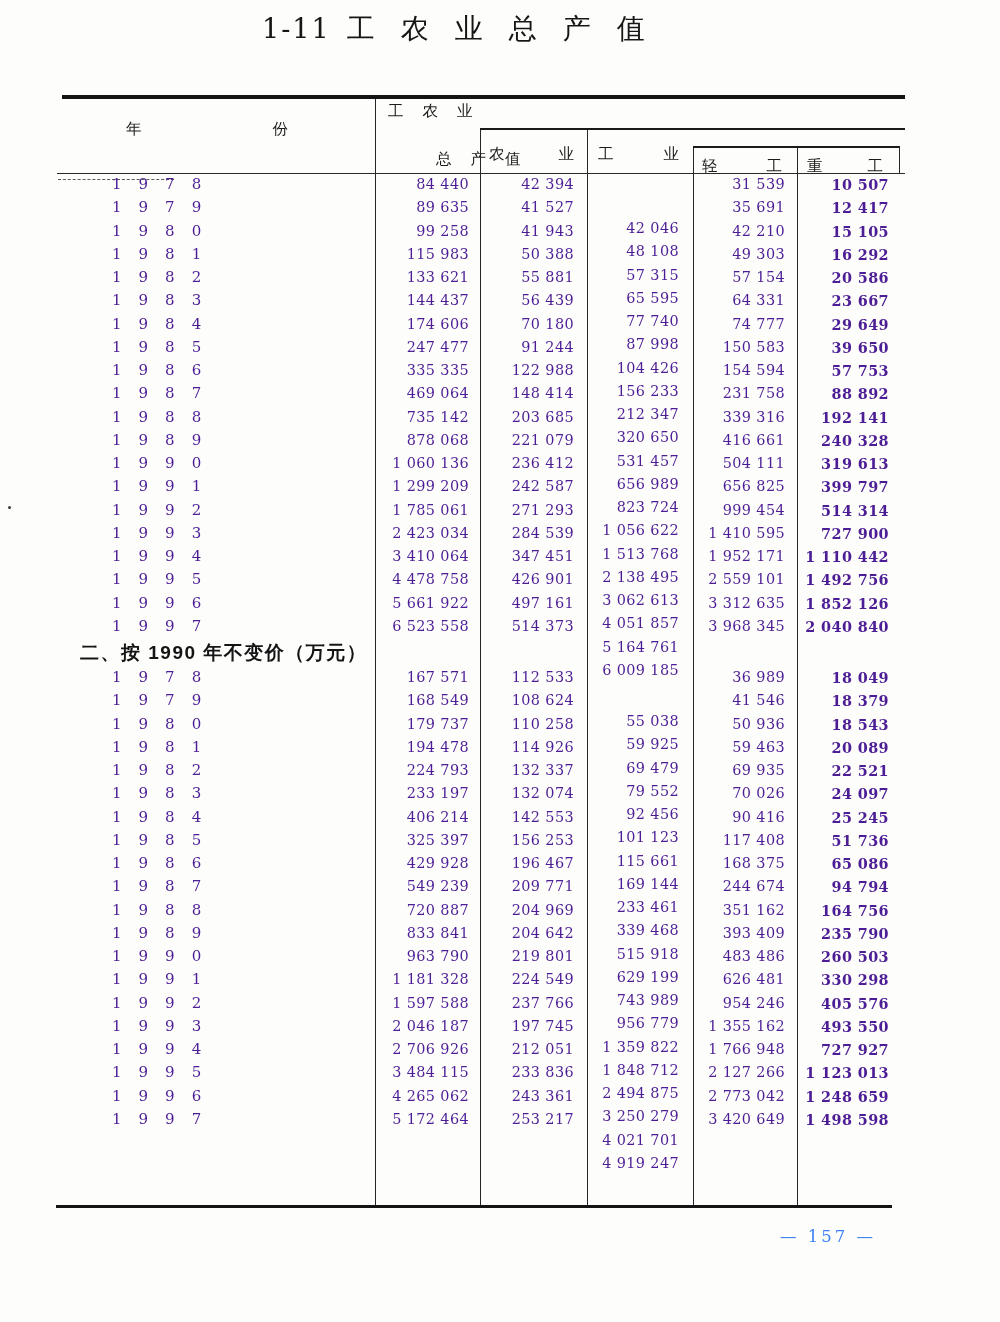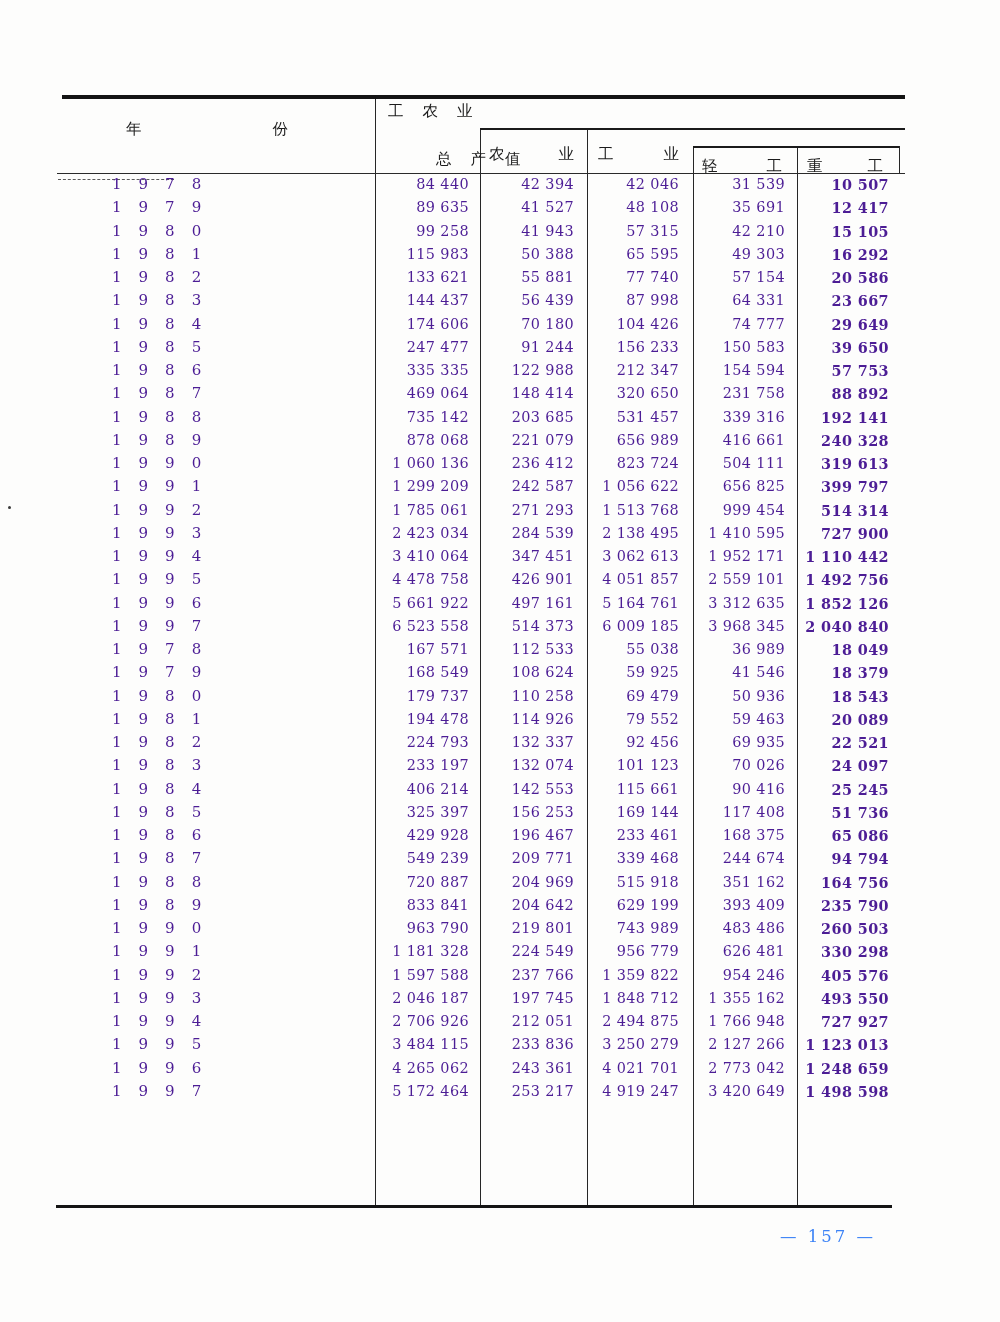--- a/index.html
+++ b/index.html
@@ -55,32 +55,35 @@
     font-weight:bold;font-size:19px;letter-spacing:1.5px;color:#141414;
     white-space:nowrap;
   }
   .section-label.s2{margin-top:2px;}
   .row{display:flex;height:23.26px;line-height:23.26px;font-size:14.4px;color:#4c1d95;}
   .c-year{width:313px;box-sizing:border-box;padding-left:50px;}
   .year-text{letter-spacing:17px;font-size:15px;}
   .c-num{text-align:right;box-sizing:border-box;white-space:nowrap;letter-spacing:0.4px;}
   .c-total{width:105px;padding-right:11px;}
   .c-agri {width:107px;padding-right:13px;}
-  .c-ind  {width:106px;padding-right:14px;}
+  .c-ind  {width:106px;padding-right:14px;margin-top:44px;}
   .c-light{width:104px;padding-right:12px;}
   .c-heavy{width:108px;padding-right:16px;font-weight:bold;}
 
   
   .page-num{position:absolute;left:780px;top:1227px;font-size:16.5px;letter-spacing:3px;color:#3b82f6;white-space:nowrap;}
 </style>
 </head>
 <body>
 
 <div class="page">
 
+  <div class="title">
+    <span class="no">1-11</span><span class="cn">工农业总产值</span>
+  </div>
 
   <div class="table">
 
     <div class="line rule-top"></div>
     <div class="line vline v1"></div>
     <div class="line vline v2"></div>
     <div class="line vline v3"></div>
     <div class="line vline v4"></div>
     <div class="line vline v5"></div>
     <div class="line box1-top"></div>
@@ -271,20 +274,21 @@
           </div>
           <div class="row">
             <div class="c-year"><span class="year-text">1997</span></div>
             <div class="c-num c-total">6 523 558</div>
             <div class="c-num c-agri">514 373</div>
             <div class="c-num c-ind">6 009 185</div>
             <div class="c-num c-light">3 968 345</div>
             <div class="c-num c-heavy">2 040 840</div>
           </div>
         </div>
+      <div class="section-label s2">二、按 1990 年不变价（万元）</div>
       <div>
           <div class="row">
             <div class="c-year"><span class="year-text">1978</span></div>
             <div class="c-num c-total">167 571</div>
             <div class="c-num c-agri">112 533</div>
             <div class="c-num c-ind">55 038</div>
             <div class="c-num c-light">36 989</div>
             <div class="c-num c-heavy">18 049</div>
           </div>
           <div class="row">

